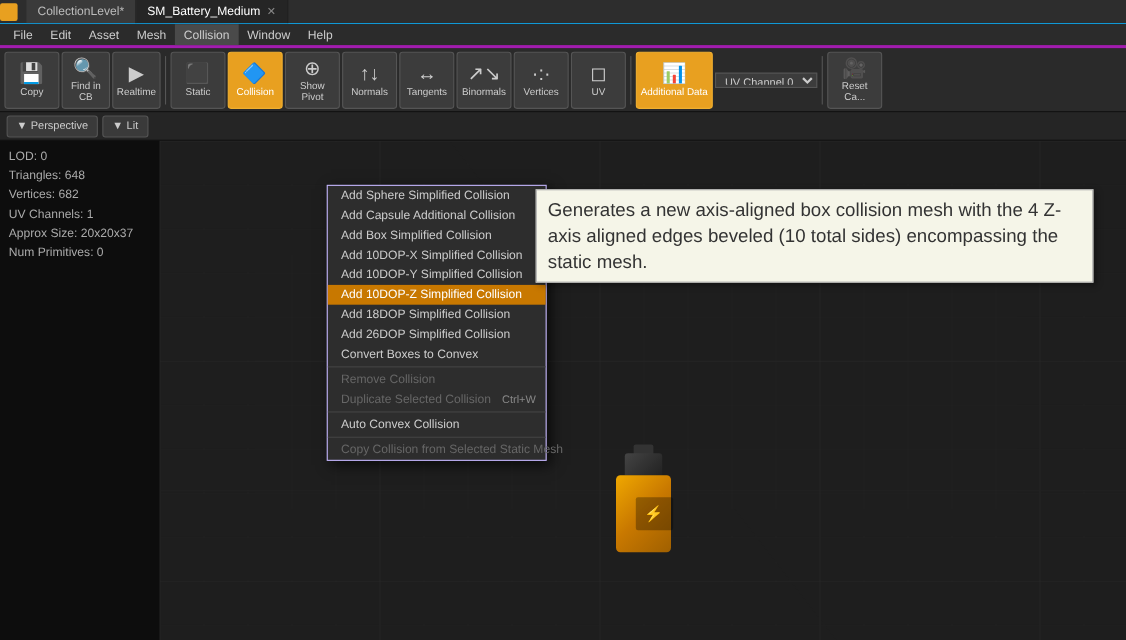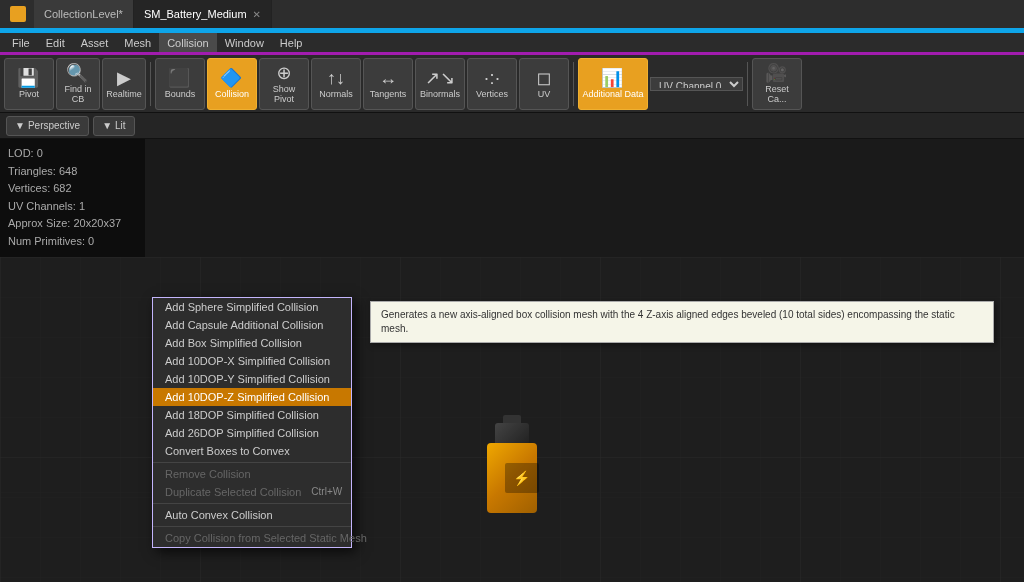--- a/index.html
+++ b/index.html
@@ -10,25 +10,25 @@
       color: #ccc;
       width: 1024px;
       height: 582px;
       overflow: hidden;
       position: relative;
     }
 
     
     #titlebar {
       background: #2d2d2d;
-      height: 33px;
-      display: flex;
-      align-items: center;
-      padding: 0 10px;
-      border-bottom: 5px solid #0ea5e9;
+      height: 22px;
+      display: flex;
+      align-items: center;
+      padding: 0 0;
+      border-bottom: 1px solid #0ea5e9;
     }
     .titlebar-logo {
       width: 16px; height: 16px;
       background: #e8a020;
       border-radius: 2px;
       margin-right: 8px;
       flex-shrink: 0;
     }
     .tab-item {
       background: #3a3a3a;
@@ -153,21 +153,20 @@
       align-items: center;
       gap: 3px;
       height: 20px;
     }
 
     
     #main {
       display: flex;
       height: calc(582px - 22px - 22px - 58px - 26px);
       position: relative;
-      flex-direction: column;
     }
 
     
     #info-panel {
       width: 145px;
       background: rgba(0,0,0,0.5);
       padding: 6px 8px;
       font-size: 11px;
       color: #aaa;
       flex-shrink: 0;
@@ -269,26 +268,26 @@
     .shortcut {
       font-size: 10px;
       color: #888;
       margin-left: 10px;
     }
 
     
     #tooltip {
       position: absolute;
       top: 44px;
-      left: 370px;
+      left: 342px;
       right: 30px;
       background: #f5f5e8;
       border: 1px solid #aaa;
       padding: 6px 10px;
-      font-size: 10px;
+      font-size: 17px;
       color: #333;
       z-index: 101;
       box-shadow: 2px 2px 6px rgba(0,0,0,0.4);
       line-height: 1.4;
     }
 
     
     .grid-svg {
       position: absolute;
       inset: 0;
@@ -317,34 +316,34 @@
   <div class="menu-item">Asset</div>
   <div class="menu-item">Mesh</div>
   <div class="menu-item open">Collision</div>
   <div class="menu-item">Window</div>
   <div class="menu-item">Help</div>
 </div>
 
 <div id="toolbar">
   <div class="toolbar-btn">
     <span class="btn-icon">💾</span>
-    <span>Pivot</span>
+    <span>Copy</span>
   </div>
   <div class="toolbar-btn small">
     <span class="btn-icon">🔍</span>
     <span>Find in CB</span>
   </div>
   <div class="toolbar-btn small">
     <span class="btn-icon">▶</span>
     <span>Realtime</span>
   </div>
   <div class="toolbar-separator"></div>
   <div class="toolbar-btn">
     <span class="btn-icon">⬛</span>
-    <span>Bounds</span>
+    <span>Static</span>
   </div>
   <div class="toolbar-btn active">
     <span class="btn-icon">🔷</span>
     <span>Collision</span>
   </div>
   <div class="toolbar-btn">
     <span class="btn-icon">⊕</span>
     <span>Show Pivot</span>
   </div>
   <div class="toolbar-btn">

